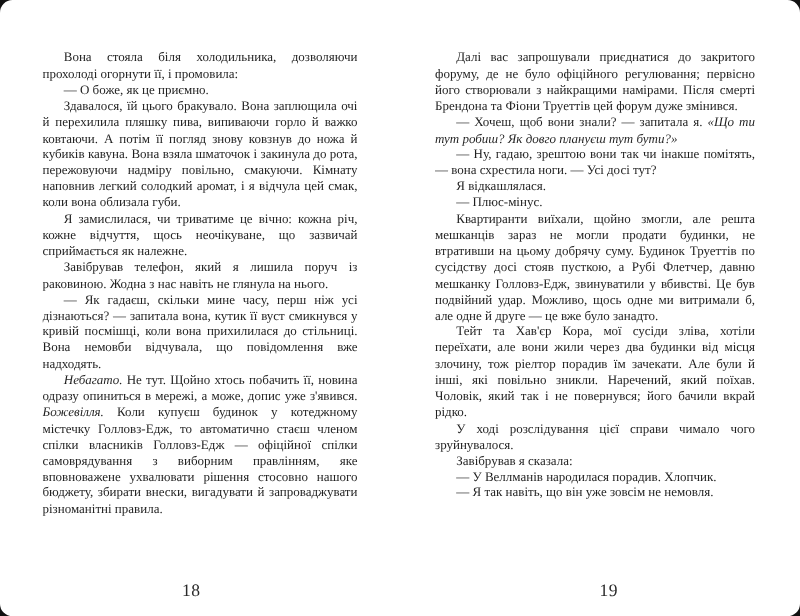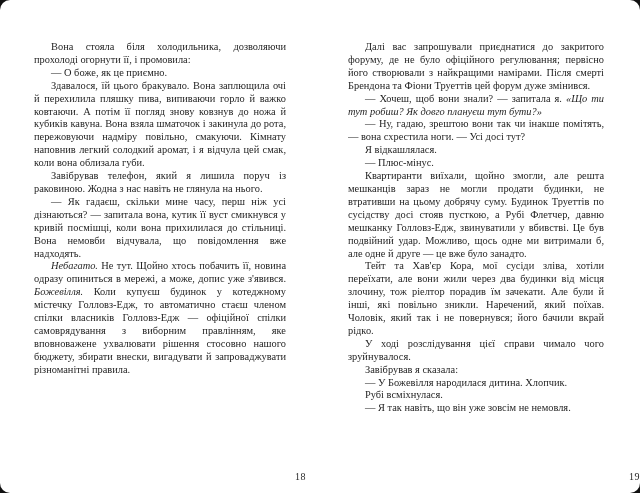--- a/index.html
+++ b/index.html
@@ -46,54 +46,54 @@
     text-indent: 17px;
   }
   .page-text .it {
     font-style: italic;
   }
   .page-number {
     position: absolute;
     bottom: 11px;
     left: 0;
     width: 100%;
-    text-align: right;
-    font-size: 10px;
+    text-align: center;
+    font-size: 14px;
     color: #2a2a2a;
     letter-spacing: 0.5px;
   }
 </style>
 </head>
 <body>
 
 <div class="spread">
 
   <div class="page page-left">
     <div class="page-text">
         <p><span>Вона стояла біля холодильника, дозволяючи прохолоді огорнути її, і промовила:</span></p>
         <p><span>— О боже, як це приємно.</span></p>
         <p><span>Здавалося, їй цього бракувало. Вона заплющила очі й перехилила пляшку пива, випиваючи горло й важко ковтаючи. А потім її погляд знову ковзнув до ножа й кубиків кавуна. Вона взяла шматочок і закинула до рота, пережовуючи надміру повільно, смакуючи. Кімнату наповнив легкий солодкий аромат, і я відчула цей смак, коли вона облизала губи.</span></p>
+        <p><span>Я замислилася, чи триватиме це вічно: кожна річ, кожне відчуття, щось неочікуване, що зазвичай сприймається як належне.</span></p>
         <p><span>Завібрував телефон, який я лишила поруч із раковиною. Жодна з нас навіть не глянула на нього.</span></p>
         <p><span>— Як гадаєш, скільки мине часу, перш ніж усі дізнаються? — запитала вона, кутик її вуст смикнувся у кривій посмішці, коли вона прихилилася до стільниці. Вона немовби відчувала, що повідомлення вже надходять.</span></p>
         <p><span class="it">Небагато.</span><span> Не тут. Щойно хтось побачить її, новина одразу опиниться в мережі, а може, допис уже з'явився. </span><span class="it">Божевілля.</span><span> Коли купуєш будинок у котеджному містечку Голловз-Едж, то автоматично стаєш членом спілки власників Голловз-Едж — офіційної спілки самоврядування з виборним правлінням, яке вповноважене ухвалювати рішення стосовно нашого бюджету, збирати внески, вигадувати й запроваджувати різноманітні правила.</span></p>
       </div>
     <div class="page-number">18</div>
   </div>
 
   <div class="page page-right">
     <div class="page-text">
         <p><span>Далі вас запрошували приєднатися до закритого форуму, де не було офіційного регулювання; первісно його створювали з найкращими намірами. Після смерті Брендона та Фіони Труеттів цей форум дуже змінився.</span></p>
         <p><span>— Хочеш, щоб вони знали? — запитала я. </span><span class="it">«Що ти тут робиш? Як довго плануєш тут бути?»</span></p>
         <p><span>— Ну, гадаю, зрештою вони так чи інакше помітять, — вона схрестила ноги. — Усі досі тут?</span></p>
         <p><span>Я відкашлялася.</span></p>
         <p><span>— Плюс-мінус.</span></p>
         <p><span>Квартиранти виїхали, щойно змогли, але решта мешканців зараз не могли продати будинки, не втративши на цьому добрячу суму. Будинок Труеттів по сусідству досі стояв пусткою, а Рубі Флетчер, давню мешканку Голловз-Едж, звинуватили у вбивстві. Це був подвійний удар. Можливо, щось одне ми витримали б, але одне й друге — це вже було занадто.</span></p>
         <p><span>Тейт та Хав'єр Кора, мої сусіди зліва, хотіли переїхати, але вони жили через два будинки від місця злочину, тож ріелтор порадив їм зачекати. Але були й інші, які повільно зникли. Наречений, який поїхав. Чоловік, який так і не повернувся; його бачили вкрай рідко.</span></p>
         <p><span>У ході розслідування цієї справи чимало чого зруйнувалося.</span></p>
         <p><span>Завібрував я сказала:</span></p>
-        <p><span>— У Божевілля народилася дитина. Хлопчик.</span></p>
-        <p><span>Рубі всміхнулася.</span></p>
+        <p><span>— У Веллманів народилася порадив. Хлопчик.</span></p>
         <p><span>— Я так навіть, що він уже зовсім не немовля.</span></p>
       </div>
     <div class="page-number">19</div>
   </div>
 
 </div>
 
 </body></html>

